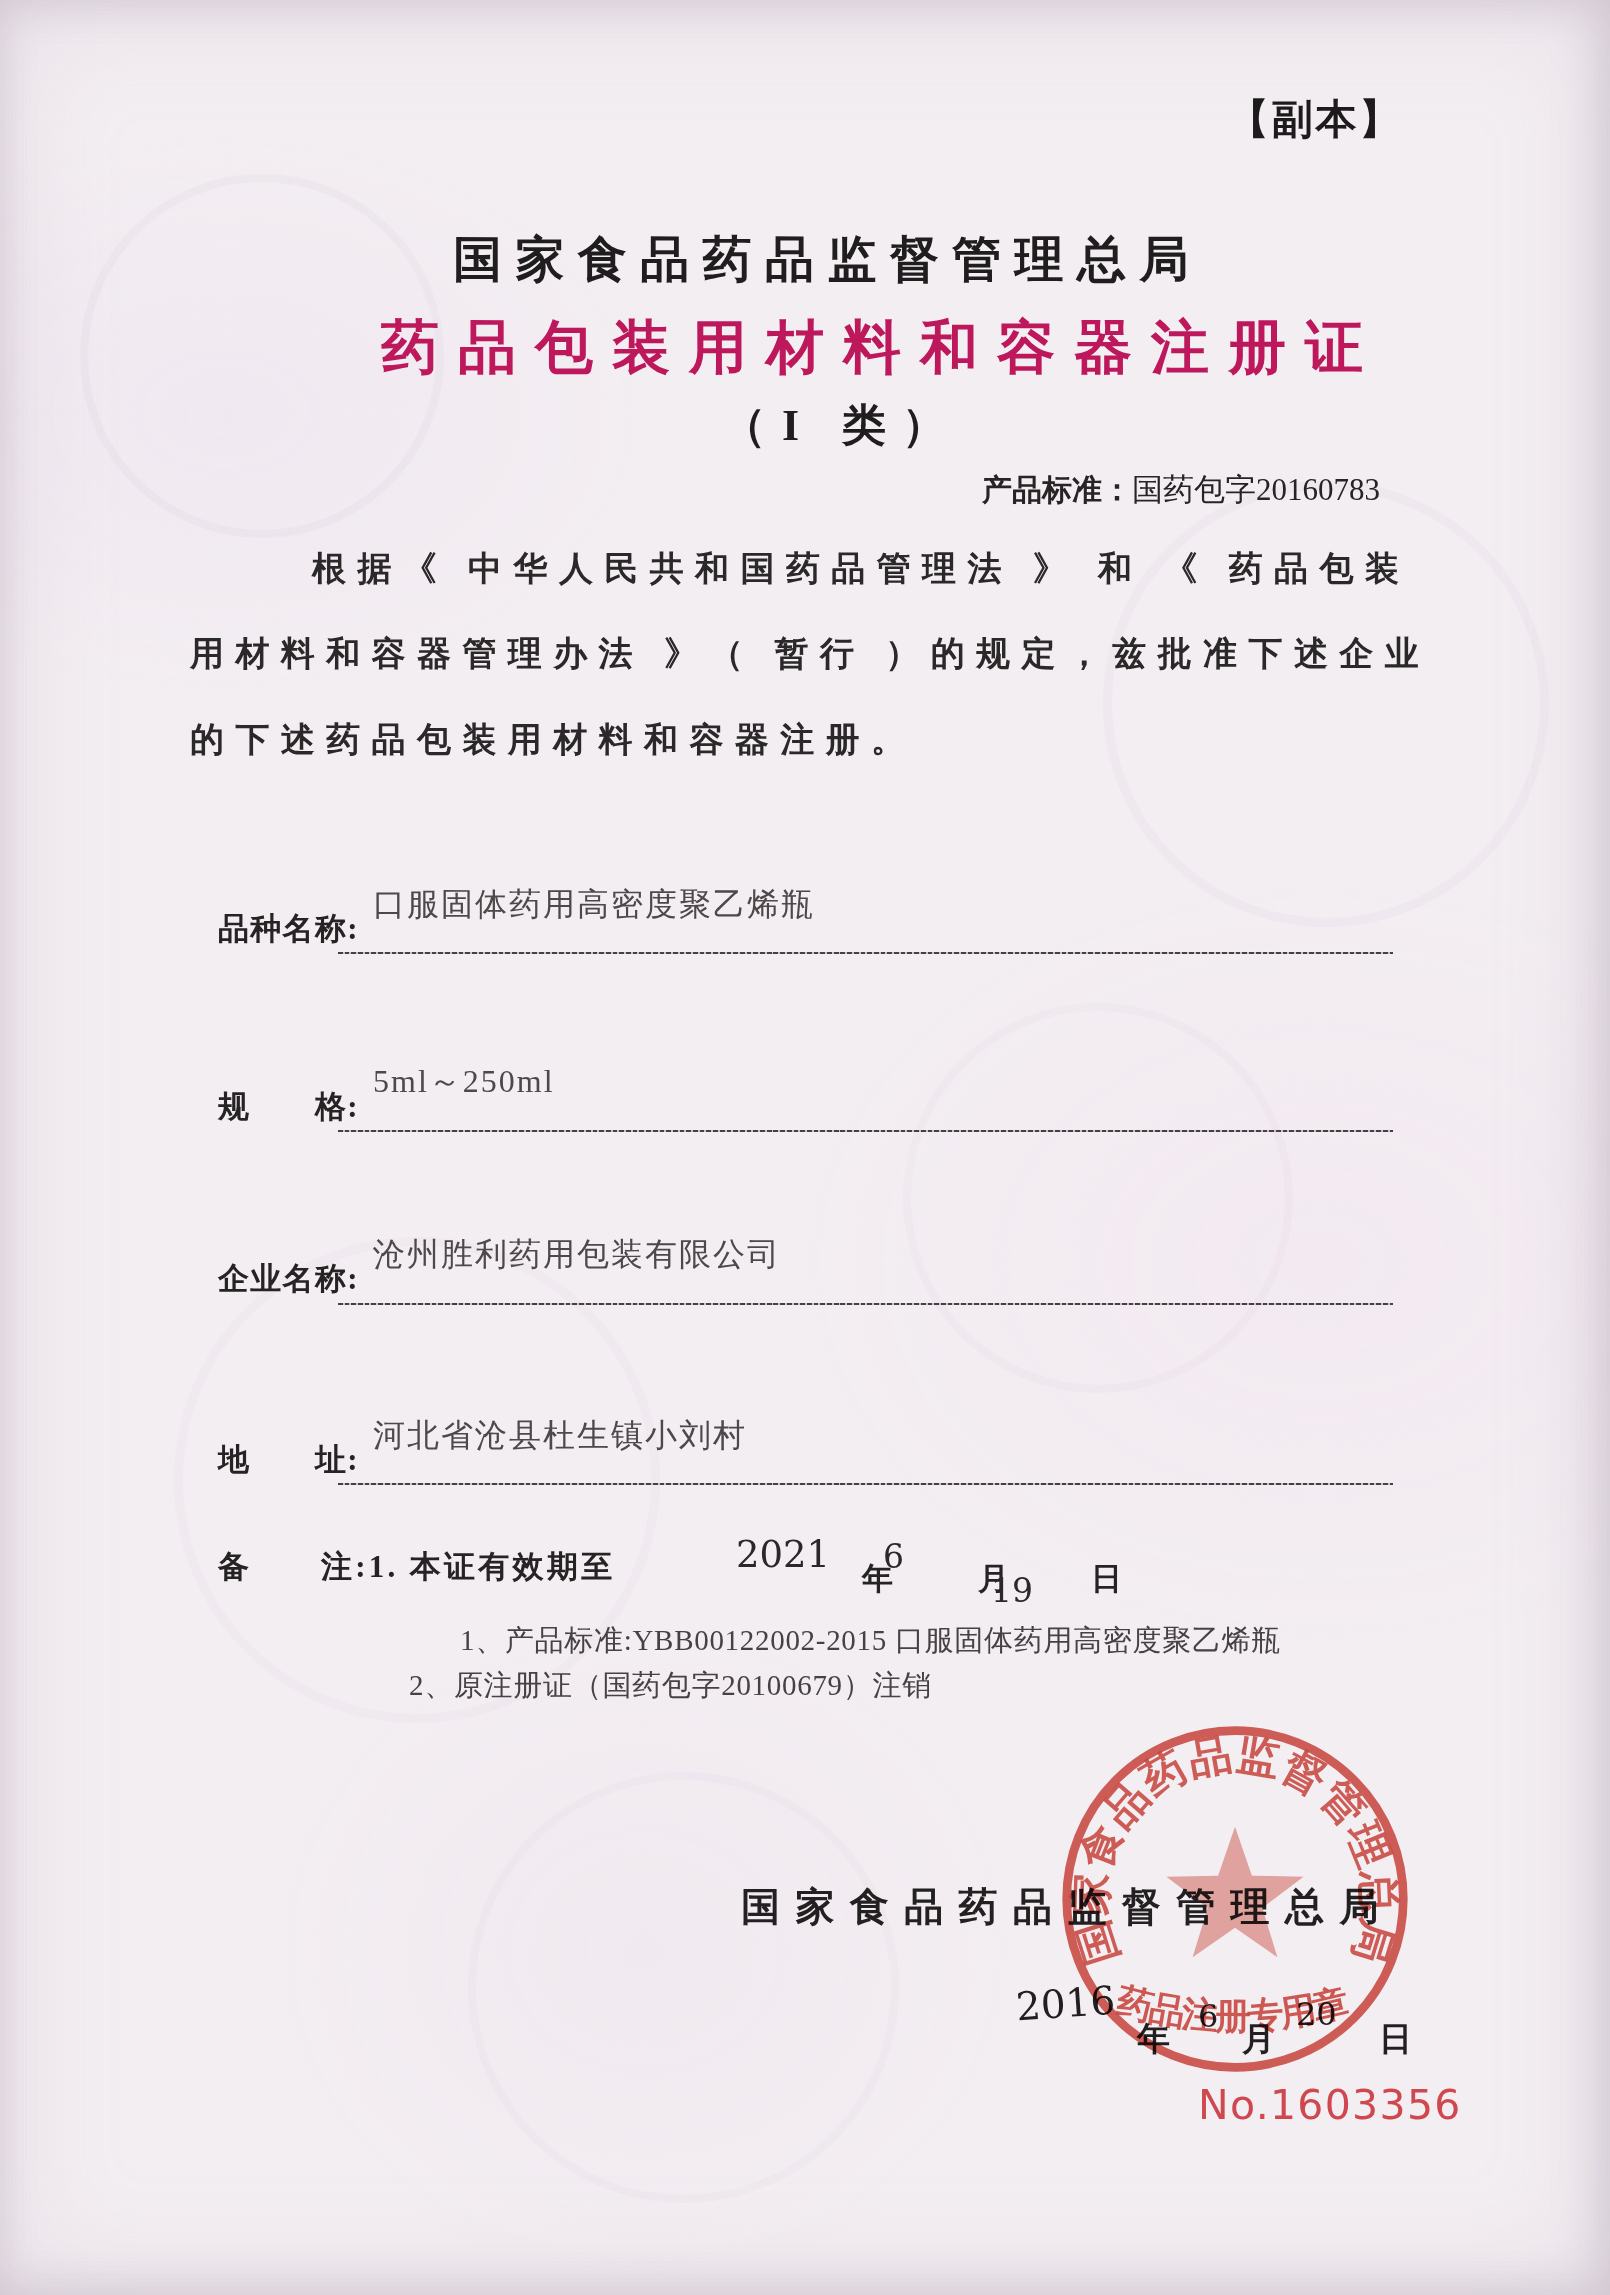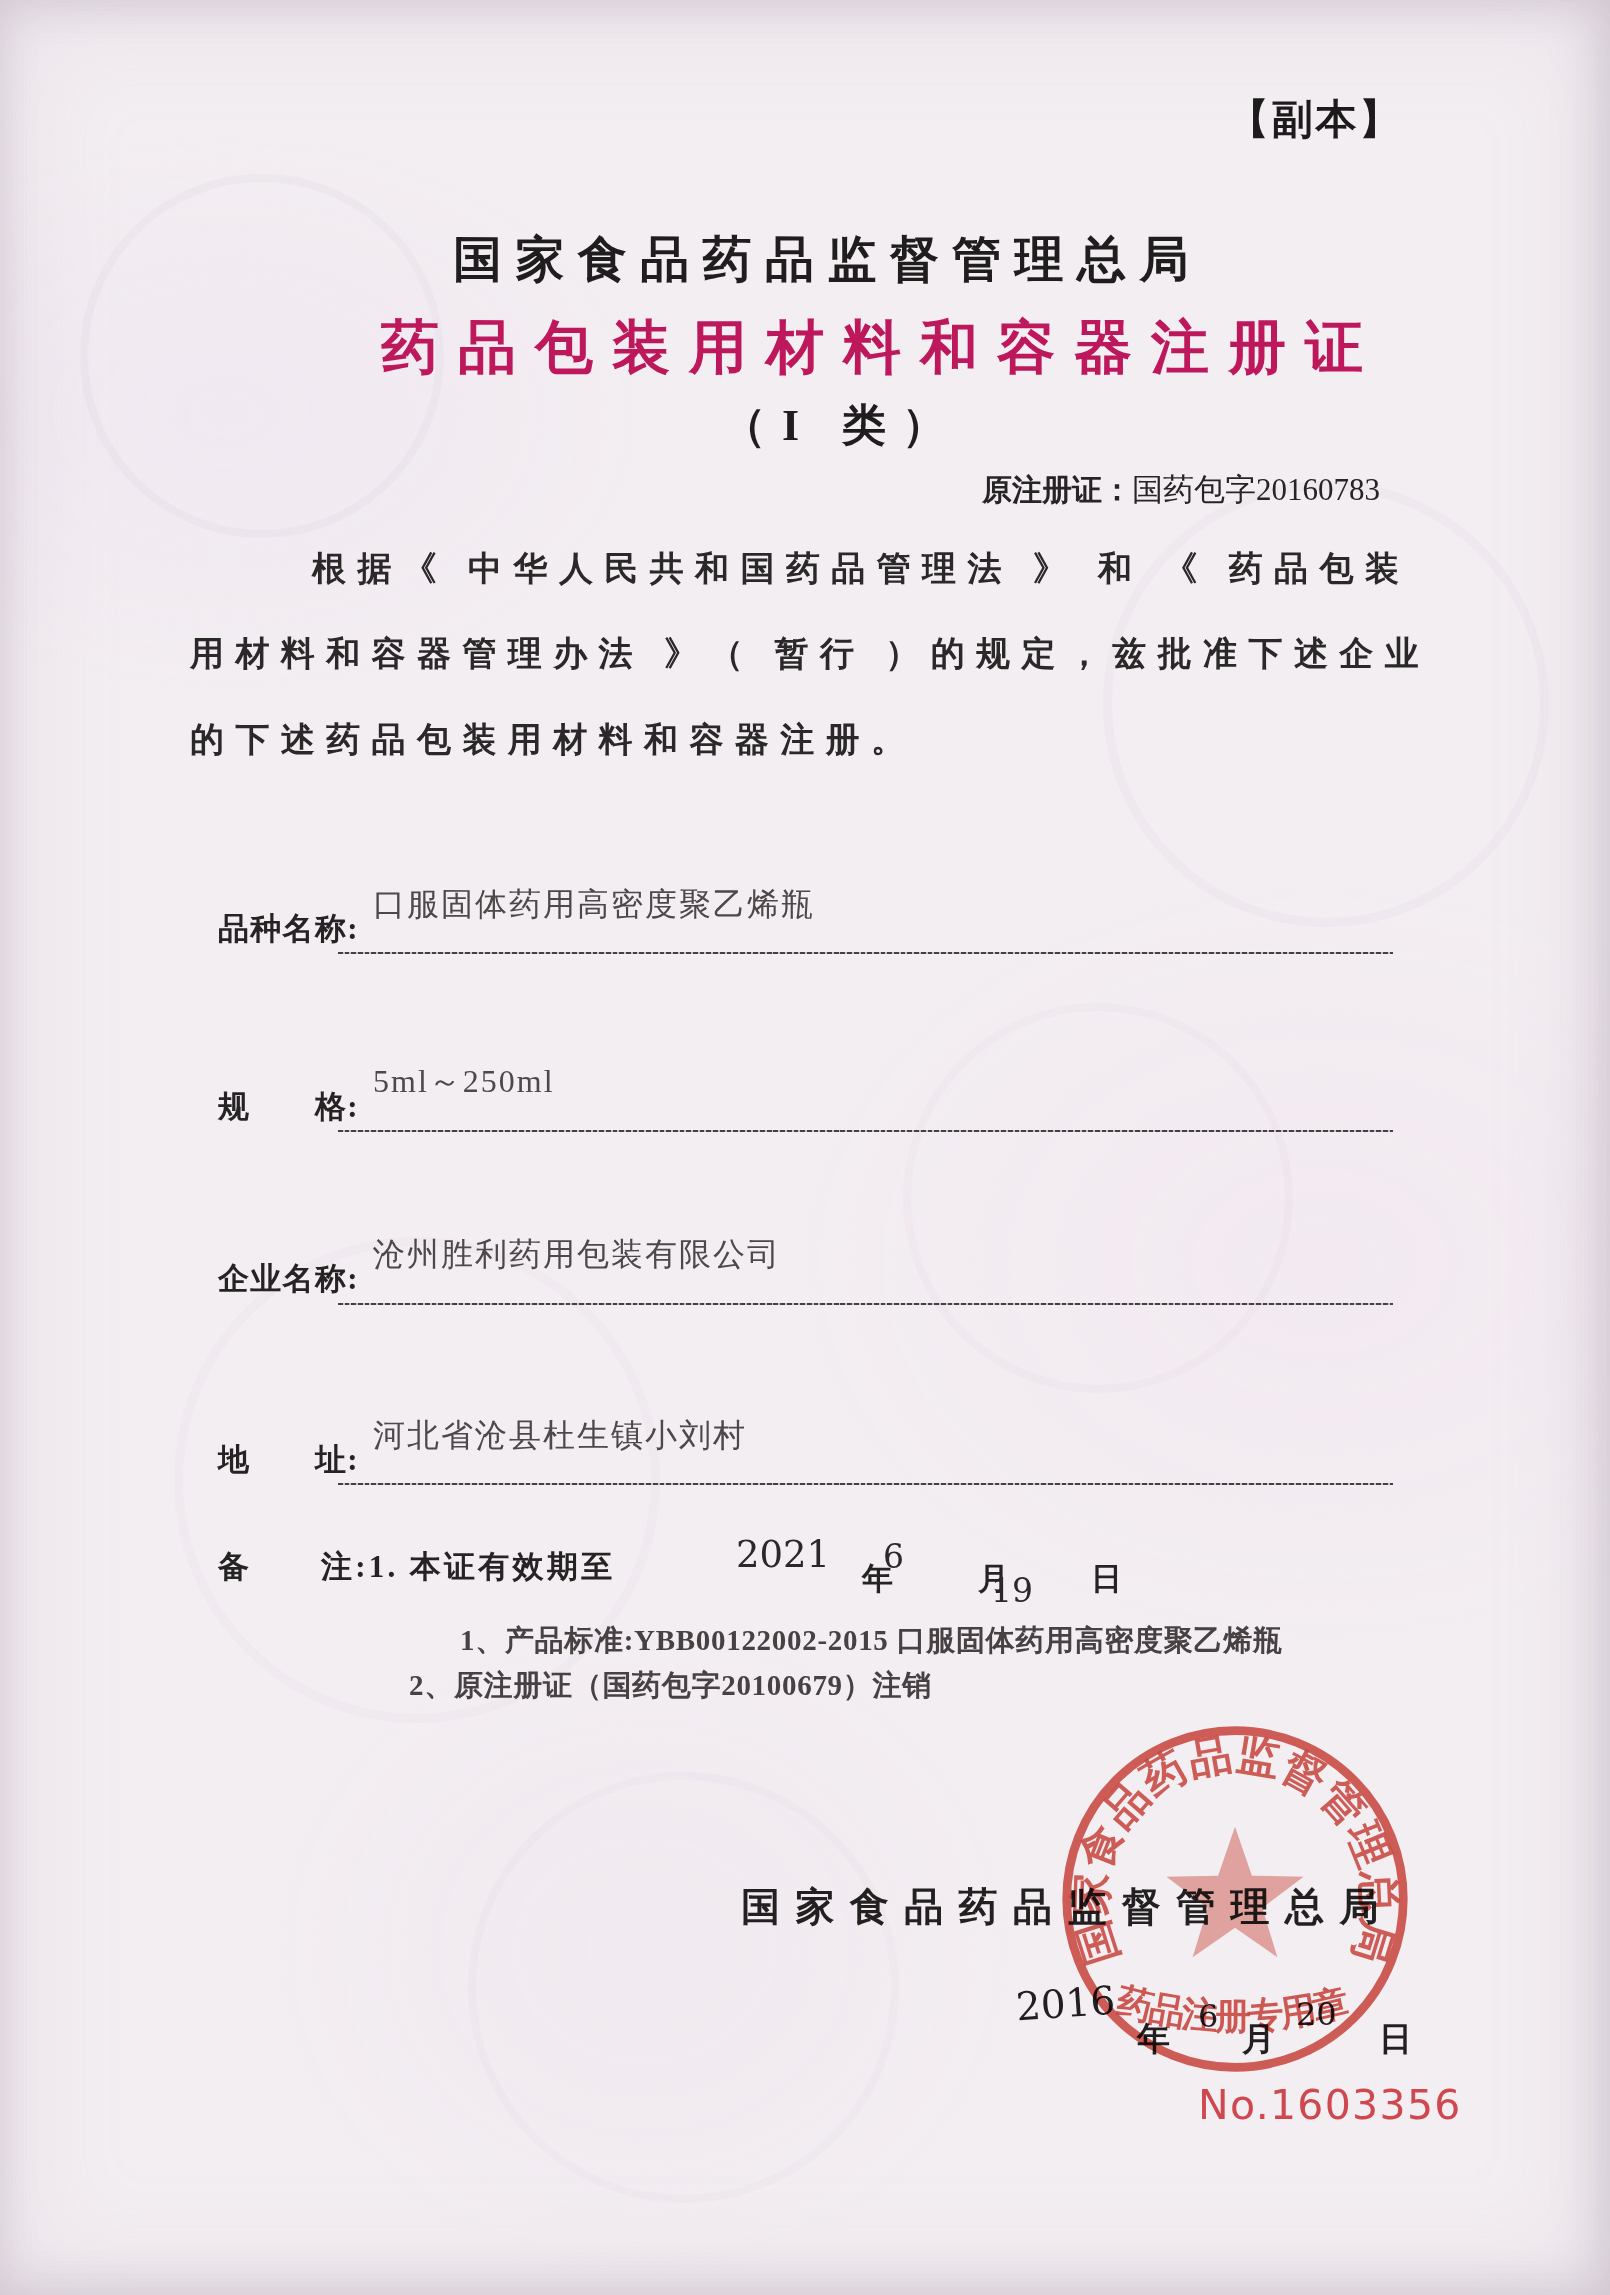--- a/index.html
+++ b/index.html
@@ -35,21 +35,21 @@
   .para{font-size:34px;font-weight:600;letter-spacing:11.4px;color:#2b2829;}
 
   .flabel{font-size:31px;font-weight:700;letter-spacing:1.3px;color:#262324;margin-left:24px;}
   .fvalue{font-size:32px;letter-spacing:2px;color:#4e484b;}
   .fline{
     position:absolute;left:338px;width:1055px;height:2px;
     background:repeating-linear-gradient(90deg,#454043 0 4.7px, rgba(69,64,67,.25) 4.7px 6.7px);
   }
 
   .rm-num{font-family:"DejaVu Serif","Liberation Serif",serif;color:#2c2829;}
-  .note{font-size:29px;letter-spacing:0.7px;color:#474144;font-weight:bold;}
+  .note{font-size:29px;letter-spacing:0.7px;color:#474144;}
 
   .issuer{font-size:39px;font-weight:700;letter-spacing:15.4px;color:#232021;}
   .dtoken{color:#211f20;}
   .serial{font-family:"DejaVu Sans","Liberation Sans",sans-serif;font-size:41px;letter-spacing:1.3px;color:#cf4850;}
 
   .seal-svg{position:absolute;left:1048px;top:1712px;mix-blend-mode:multiply;opacity:.9;}
   .seal-svg text{font-family:"Liberation Serif","DejaVu Serif",serif;font-weight:700;fill:#cc382e;}
 </style>
 </head>
 <body>
@@ -62,21 +62,21 @@
 
 <div class="abs copy-label" style="left:1228px;top:92px;">【副本】</div>
 
 <div class="abs authority" style="left:453px;top:227px;">国家食品药品监督管理总局</div>
 
 <div class="abs main-title" style="left:340px;top:309px;">药品包装用材料和容器注册证</div>
 
 <div class="abs class-title" style="left:722px;top:396px;">（I 类）</div>
 
 <div class="abs" style="left:982px;top:469px;">
-  <span class="reg-label">原注册证：</span><span class="reg-value">国药包字20160783</span>
+  <span class="reg-label">产品标准：</span><span class="reg-value">国药包字20160783</span>
 </div>
 
 <div class="abs para" style="left:312px;top:546px;">根据《 中华人民共和国药品管理法 》 和 《 药品包装</div>
 <div class="abs para" style="left:190px;top:631px;">用材料和容器管理办法 》（ 暂行 ）的规定，兹批准下述企业</div>
 <div class="abs para" style="left:190px;top:717px;">的下述药品包装用材料和容器注册。</div>
 
 <div class="abs flabel" style="left:194px;top:908px;">品种名称:</div>
 <div class="abs fvalue" style="left:373px;top:883px;">口服固体药用高密度聚乙烯瓶</div>
 <div class="fline" style="top:952px;"></div>
 

